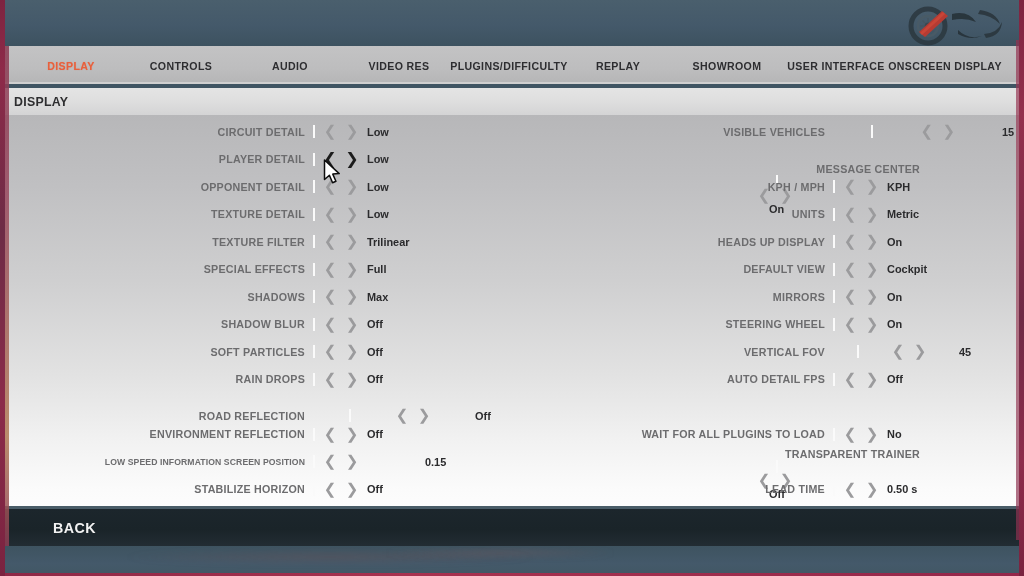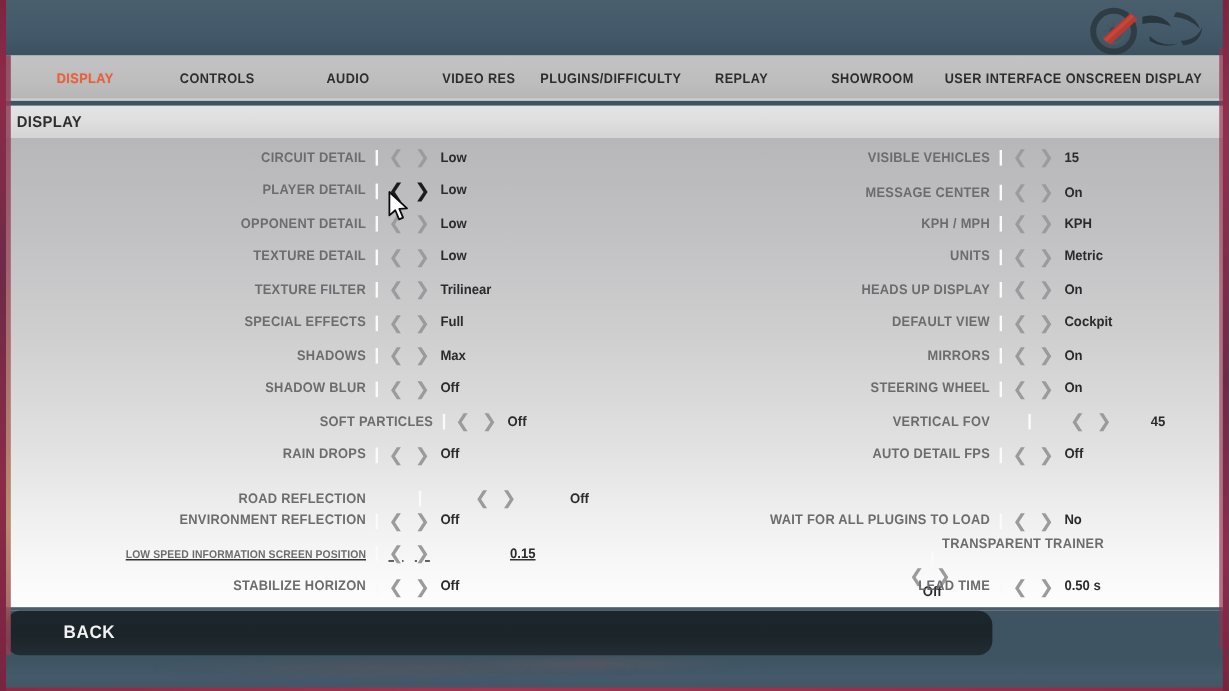--- a/index.html
+++ b/index.html
@@ -137,24 +137,23 @@
     white-space:nowrap; transform:scaleX(.95); transform-origin:left center;
   }
   .val.offset{ margin-left:62px; }
   .check{
     margin-left:6px; font-size:16px; font-weight:bold; color:#141414; line-height:1;
     font-family:"DejaVu Sans", sans-serif;
   }
 
   
   .bottombar{
-    position:absolute; left:5px; top:509px; width:822px; height:37px;
+    position:absolute; left:5px; top:509px; width:1018px; height:37px;
     background:linear-gradient(180deg,#1c262c 0%,#1a2429 55%,#222c33 100%);
     z-index:10;
-    border-radius:12px;
   }
   .bottombar .back{
     position:absolute; left:48px; top:0; line-height:38px;
     font-size:15px; font-weight:bold; letter-spacing:.5px; color:#f2f2f2;
     transform:scaleX(.95); transform-origin:left center;
   }
   .panel-bottom-edge{
     position:absolute; left:5px; top:506px; width:1014px; height:3px;
     background:#4a5d68; z-index:9;
   }
@@ -279,21 +278,21 @@
         </div>
         <div class="row" style="top: 195.5px;">
           <div class="lbl">SHADOW BLUR</div>
           <div class="tick"></div>
           <div class="arrows">
             <span class="chev">❮</span>
             <span class="chev">❯</span>
           </div>
           <div class="val">Off</div>
         </div>
-        <div class="row" style="top: 223px; justify-content: center;">
+        <div class="row" style="top: 223px;">
           <div class="lbl">SOFT PARTICLES</div>
           <div class="tick"></div>
           <div class="arrows">
             <span class="chev">❮</span>
             <span class="chev">❯</span>
           </div>
           <div class="val">Off</div>
         </div>
         <div class="row" style="top: 250.5px; align-items: center;">
           <div class="lbl">RAIN DROPS</div>
@@ -315,50 +314,50 @@
         </div>
         <div class="row" style="top: 305.5px;">
           <div class="lbl">ENVIRONMENT REFLECTION</div>
           <div class="tick"></div>
           <div class="arrows">
             <span class="chev">❮</span>
             <span class="chev">❯</span>
           </div>
           <div class="val">Off</div>
         </div>
-        <div class="row" style="top: 333px; text-decoration: underline;">
+        <div class="row" style="top: 333px;">
           <div class="lbl tiny">LOW SPEED INFORMATION SCREEN POSITION</div>
           <div class="tick"></div>
           <div class="arrows">
             <span class="chev">❮</span>
             <span class="chev">❯</span>
           </div>
           <div class="val offset">0.15</div>
         </div>
         <div class="row" style="top: 360.5px;">
           <div class="lbl">STABILIZE HORIZON</div>
           <div class="tick"></div>
           <div class="arrows">
             <span class="chev">❮</span>
             <span class="chev">❯</span>
           </div>
           <div class="val">Off</div>
         </div>
       </div>
     <div class="col col-right" id="col-right">
-        <div class="row" style="top: 3px;">
+        <div class="row" style="top: 3px; justify-content: space-between;">
           <div class="lbl">VISIBLE VEHICLES</div>
           <div class="tick"></div>
           <div class="arrows">
             <span class="chev">❮</span>
             <span class="chev">❯</span>
           </div>
           <div class="val">15</div>
         </div>
-        <div class="row" style="top: 32px;">
+        <div class="row" style="top: 48px; flex-direction: column;">
           <div class="lbl">MESSAGE CENTER</div>
           <div class="tick"></div>
           <div class="arrows">
             <span class="chev">❮</span>
             <span class="chev">❯</span>
           </div>
           <div class="val">On</div>
         </div>
         <div class="row" style="top: 58px;">
           <div class="lbl">KPH / MPH</div>

